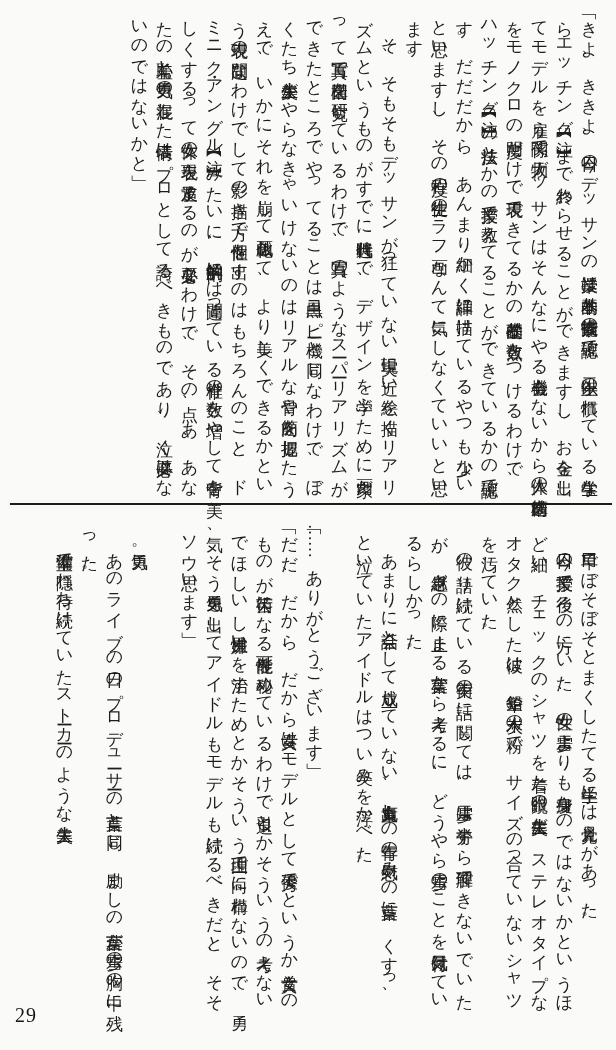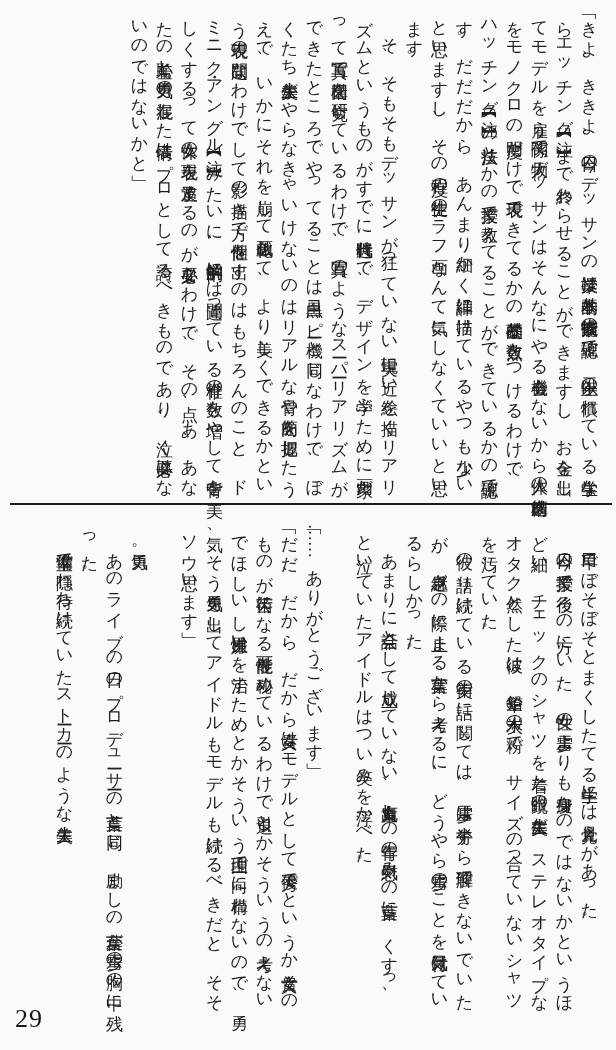--- a/index.html
+++ b/index.html
@@ -46,21 +46,21 @@
     height: 2px;
     margin: 0;
     border: none;
     background: #1c1c1c;
   }
   .page-number {
     position: absolute;
     left: 15px;
     top: 1004px;
     writing-mode: horizontal-tb;
-    font-size: 26px;
+    font-size: 20px;
     letter-spacing: 1px;
     color: #161616;
   }
 </style>
 </head>
 <body>
 
 <div class="page">
 
   <section class="vblock top">

